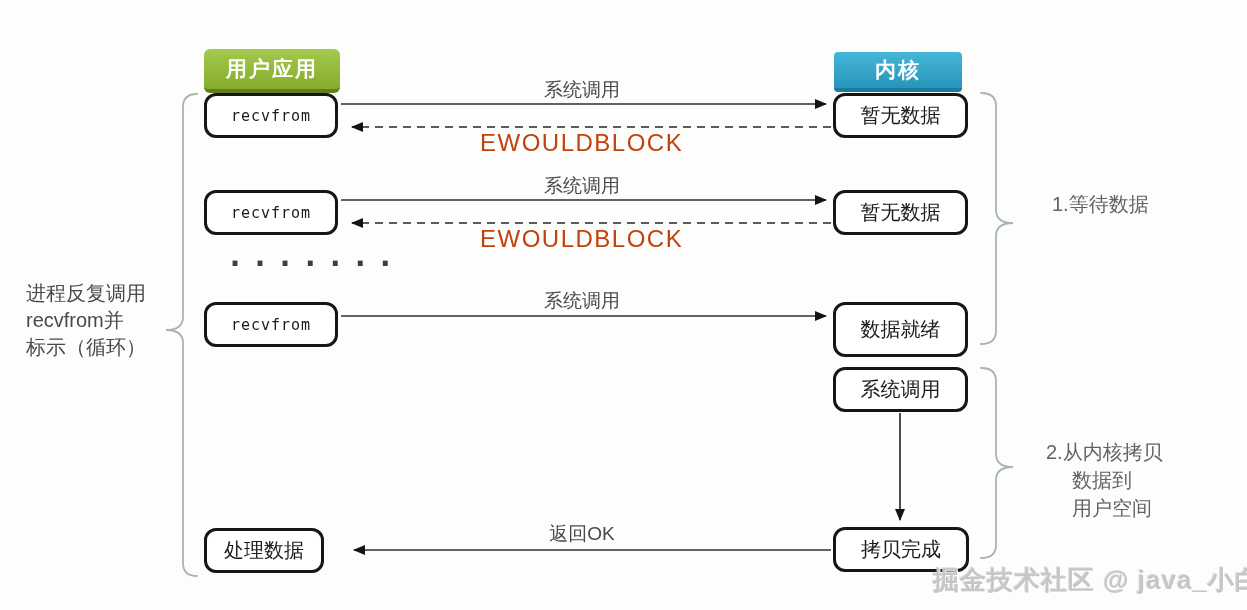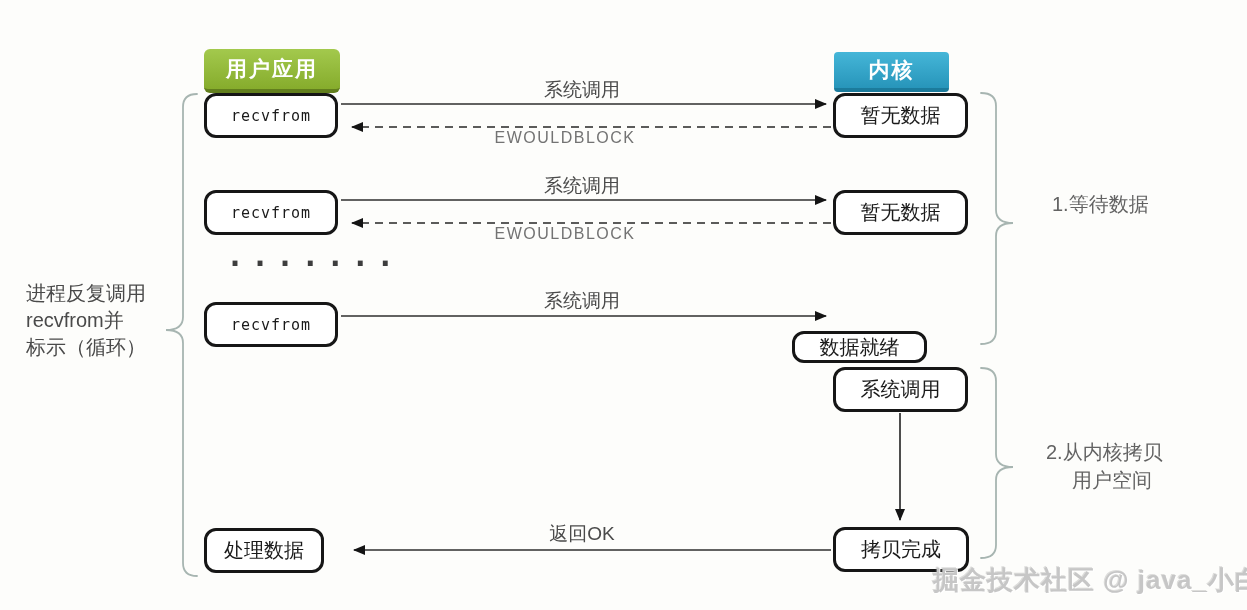--- a/index.html
+++ b/index.html
@@ -20,21 +20,21 @@
     position:absolute;display:flex;align-items:center;justify-content:center;
     color:#fff;font-weight:bold;font-size:21px;letter-spacing:2px;margin-top:28px;
   }
   .hdr.green{
     left:204px;top:21px;width:136px;height:40px;
     background:linear-gradient(to bottom,var(--user-app-green-light,#a3c94d),var(--user-app-green,#86ac2c));
     border-bottom:4px solid var(--user-app-green-dark,#627f1d);
     border-radius:6px;
   }
   .hdr.blue{
-    left:834px;top:24px;width:115px;height:36px;
+    left:834px;top:24px;width:128px;height:36px;
     background:linear-gradient(to bottom,var(--kernel-blue-light,#45b6d8),var(--kernel-blue,#2795ba));
     border-bottom:4px solid var(--kernel-blue-dark,#1b7b9c);
     border-radius:4px;
   }
 
   
   .node{
     position:absolute;display:flex;align-items:center;justify-content:center;
     background:#fff;
     border:3px solid var(--node-border,#161616);
@@ -45,21 +45,21 @@
   .node.mono{
     font-family:"DejaVu Sans Mono","Liberation Mono",monospace;
     font-size:15px;letter-spacing:1px;
   }
 
   
   .albl{
     position:absolute;width:170px;text-align:center;
     color:var(--label-text,#4a4a4a);font-size:19px;
   }
-  .albl.code{letter-spacing:1.5px;font-size:16px;color:#737373;}
+  .albl.code{letter-spacing:1.5px;font-size:24px;color:#c2410c;}
 
   .dots{
     position:absolute;left:226px;top:246px;
     font-size:30px;font-weight:bold;letter-spacing:7px;color:#3d3d3d;
     font-family:"DejaVu Sans Mono","Liberation Mono",monospace;
   }
 
   .note{
     position:absolute;left:26px;top:280px;width:160px;
     color:var(--note-text,#4a4a4a);font-size:20px;line-height:27px;
@@ -117,21 +117,21 @@
     <span>内核</span>
   </div>
 
   <div class="node mono" style="left:204px;top:93px;width:134px;height:45px;">recvfrom</div>
   <div class="node mono" style="left:204px;top:190px;width:134px;height:45px;">recvfrom</div>
   <div class="node mono" style="left:204px;top:302px;width:134px;height:45px;">recvfrom</div>
   <div class="node" style="left:204px;top:528px;width:120px;height:45px;">处理数据</div>
 
   <div class="node" style="left:833px;top:93px;width:135px;height:45px;">暂无数据</div>
   <div class="node" style="left:833px;top:190px;width:135px;height:45px;">暂无数据</div>
-  <div class="node" style="left:792px;top:302px;width:135px;height:32px;margin-top:29px;">数据就绪</div>
+  <div class="node" style="left:833px;top:302px;width:135px;height:55px;">数据就绪</div>
   <div class="node" style="left:833px;top:367px;width:135px;height:45px;">系统调用</div>
   <div class="node" style="left:833px;top:527px;width:136px;height:45px;">拷贝完成</div>
 
   <div class="albl" style="left:497px;top:77px;">系统调用</div>
   <div class="albl code" style="left:480px;top:129px;">EWOULDBLOCK</div>
   <div class="albl" style="left:497px;top:173px;">系统调用</div>
   <div class="albl code" style="left:480px;top:225px;">EWOULDBLOCK</div>
   <div class="albl" style="left:497px;top:288px;">系统调用</div>
   <div class="albl" style="left:497px;top:521px;text-align:center;">返回OK</div>
 
@@ -139,18 +139,19 @@
 
   <div class="note">
     <div>进程反复调用</div>
     <div>recvfrom并</div>
     <div>标示（循环）</div>
   </div>
 
   <div class="phase p1">1.等待数据</div>
   <div class="phase p2">
     <div>2.从内核拷贝</div>
+    <div class="ind">数据到</div>
     <div class="ind">用户空间</div>
   </div>
 
   <div class="watermark">掘金技术社区 @ java_小白</div>
 
 </div>
 
 </body></html>

